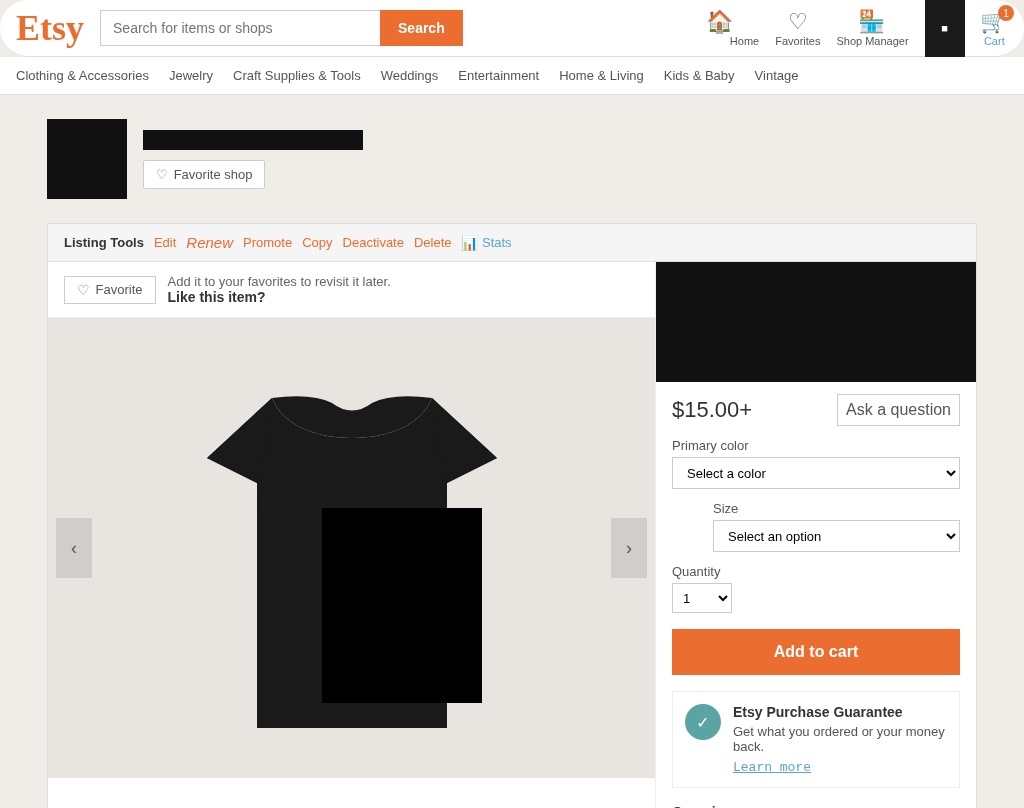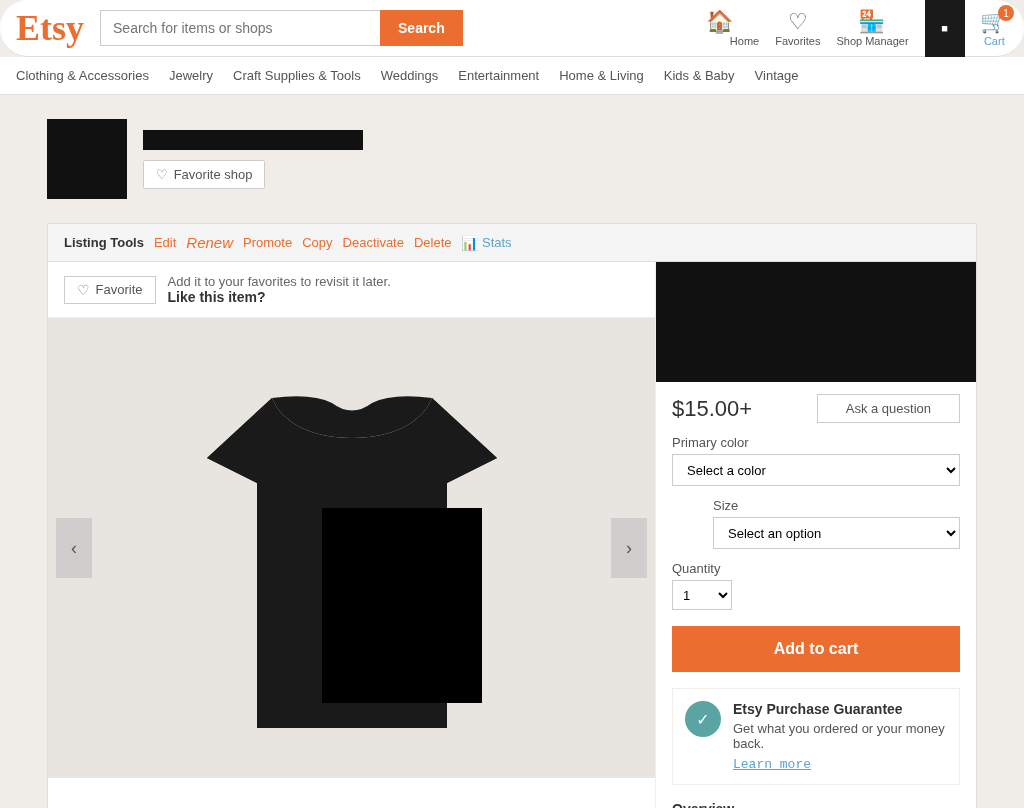--- a/index.html
+++ b/index.html
@@ -135,21 +135,21 @@
         </div>
 
         <div style="width:320px; flex-shrink:0; padding:0;">
 
           <div style="width:100%; height:120px; background:#111;"></div>
 
           <div style="padding:12px 16px 16px;">
             
             <div style="display:flex; align-items:center; justify-content:space-between; margin-bottom:12px;">
               <span style="font-size:22px; color:#333;">$15.00+</span>
-              <button style="border:1px solid #ccc; background:#fff; padding:6px 28px; font-size:13px; cursor:pointer; color:#555;">Ask a question</button>
+              <button style="border:1px solid #ccc; background:#fff; padding:6px 8px; font-size:16px; cursor:pointer; color:#555;">Ask a question</button>
             </div>
 
             
             <div style="margin-bottom:12px;">
               <label style="font-size:13px; color:#555; display:block; margin-bottom:4px;">Primary color</label>
               <select style="width:100%; padding:6px 10px; border:1px solid #ccc; font-size:13px; background:#fff; cursor:pointer; height:32px;">
                 <option>Select a color</option>
               </select>
             </div>
 

